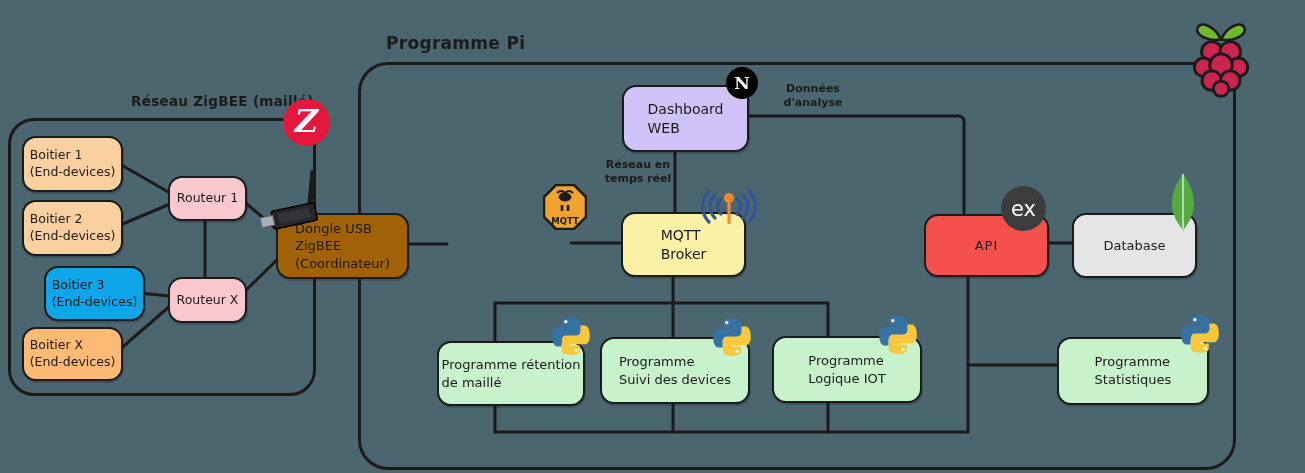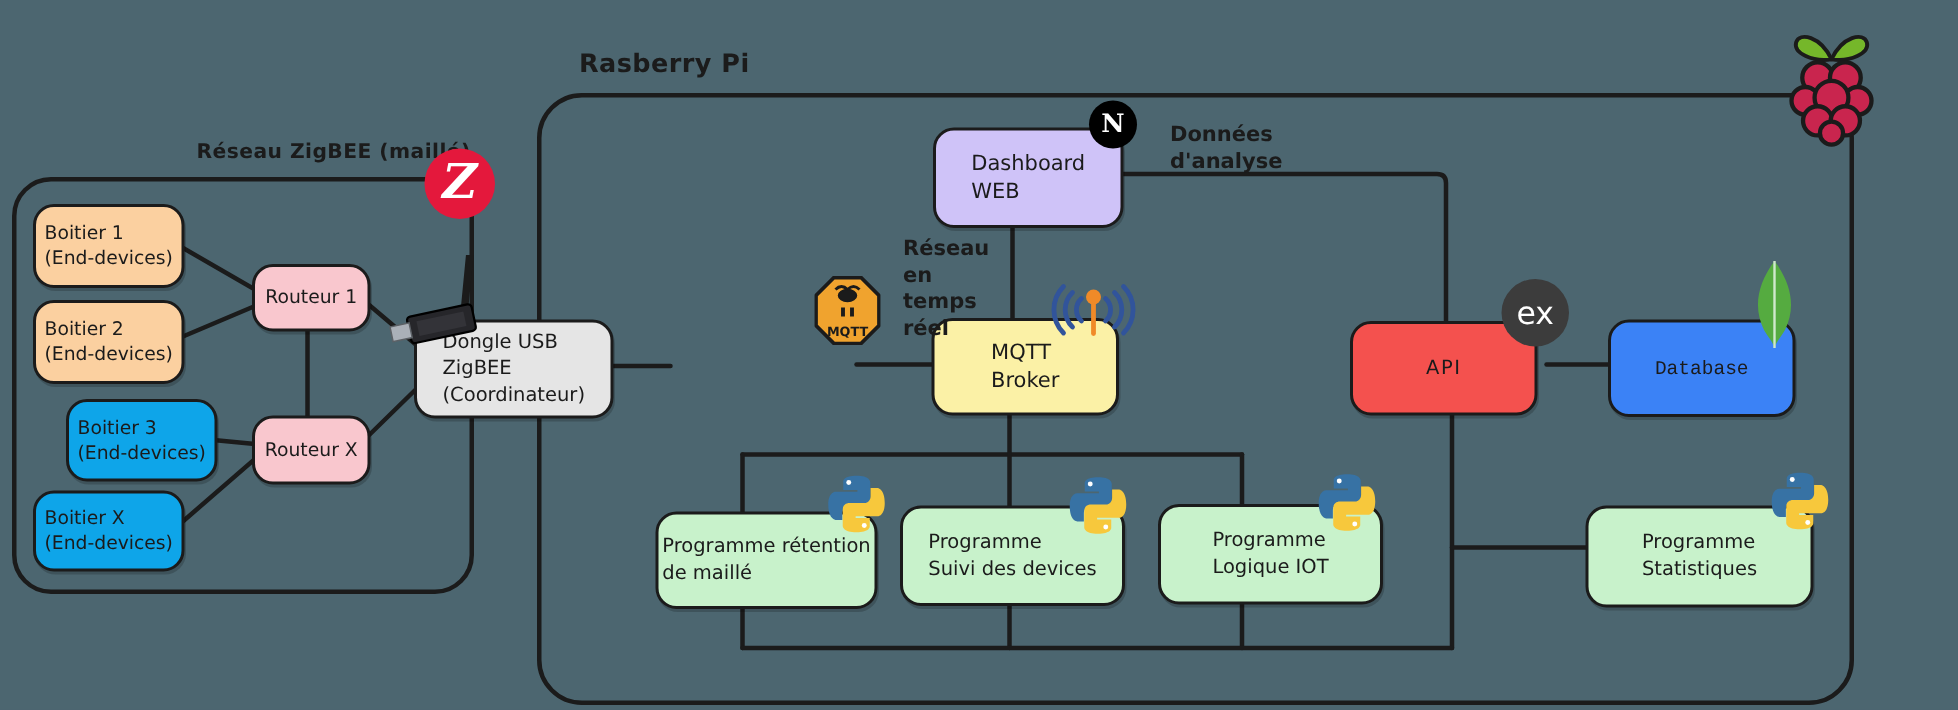--- a/index.html
+++ b/index.html
@@ -32,29 +32,29 @@
   #n-boitier1{left:22px;top:136px;width:97px;height:52px;}
   #n-boitier2{left:22px;top:200px;width:97px;height:52px;}
   #n-boitier3{left:22px;top:266px;width:97px;height:51px;}
   #n-boitierX{left:22px;top:327px;width:97px;height:50px;}
   #n-routeur1{left:168px;top:176px;width:75px;height:41px;}
   #n-routeurX{left:168px;top:277px;width:75px;height:42px;}
   #n-dongle{left:276px;top:213px;width:129px;height:62px;}
   #n-z2m{left:446px;top:213px;width:126px;height:60px;}
   #n-mqtt{left:621px;top:212px;width:121px;height:61px;}
   #n-dashboard{left:622px;top:85px;width:123px;height:63px;}
-  #n-api{left:900px;top:214px;width:121px;height:59px;letter-spacing:1px;}
+  #n-api{left:924px;top:214px;width:121px;height:59px;letter-spacing:1px;}
   #n-database{left:1072px;top:213px;width:121px;height:61px;}
   #n-prog-retention{left:437px;top:341px;width:144px;height:61px;}
   #n-prog-suivi{left:600px;top:337px;width:146px;height:63px;}
   #n-prog-logique{left:772px;top:336px;width:146px;height:63px;}
   #n-prog-stats{left:1057px;top:337px;width:148px;height:64px;}
   .edge-label{
-    position:absolute;z-index:2;font-size:14px;font-weight:700;
-    white-space:pre-line;line-height:1.25;
+    position:absolute;z-index:2;font-size:11px;font-weight:700;
+    white-space:pre-line;text-align:center;line-height:1.25;
   }
   #lbl-temps-reel{left:602px;top:158px;width:72px;}
   #lbl-analyse{left:780px;top:82px;width:66px;}
   .icon{position:absolute;z-index:3;}
   .circle-icon{
     border-radius:50%;display:flex;align-items:center;justify-content:center;
     color:#fff;font-weight:700;
   }
   #zigbee-logo{left:283px;top:99px;width:47px;height:47px;font-size:32px;
     font-family:"DejaVu Serif","Liberation Serif",serif;font-style:italic;
@@ -73,21 +73,21 @@
   #py3{left:878px;top:315px;} #py4{left:1180px;top:314px;}
 </style>
 </head>
 <body>
 
 <div id="canvas">
 
   <div class="container-frame" id="zigbee-frame"></div>
   <div class="container-frame" id="rpi-frame"></div>
   <div class="frame-label" id="zigbee-label">Réseau ZigBEE (maillé)</div>
-  <div class="frame-label" id="rpi-label">Rasberry Pi</div>
+  <div class="frame-label" id="rpi-label">Programme Pi</div>
 
   <svg id="edges" width="1305" height="473">
     <g stroke="#1b1b1b" stroke-width="3" fill="none" stroke-linecap="round" stroke-linejoin="round">
       <line x1="118" y1="163" x2="170" y2="193"></line>
       <line x1="118" y1="226" x2="170" y2="204"></line>
       <line x1="118" y1="291" x2="170" y2="296"></line>
       <line x1="118" y1="351" x2="170" y2="306"></line>
       <line x1="205" y1="217" x2="205" y2="278"></line>
       <line x1="241" y1="199" x2="287" y2="238"></line>
       <line x1="241" y1="295" x2="287" y2="250"></line>
@@ -105,33 +105,33 @@
       <line x1="968" y1="365" x2="1058" y2="365"></line>
     </g>
   </svg>
 
   <div class="node fs12" id="n-boitier1" style="background: rgb(251, 208, 160);">Boitier 1
 (End-devices)</div>
   <div class="node fs12" id="n-boitier2" style="background: rgb(251, 208, 160);">Boitier 2
 (End-devices)</div>
   <div class="node fs12" id="n-boitier3" style="background: #0ea5e9; margin-left: 22px;">Boitier 3
 (End-devices)</div>
-  <div class="node fs12" id="n-boitierX" style="background: #0ea5e9;">Boitier X
+  <div class="node fs12" id="n-boitierX" style="background: #fdba74;">Boitier X
 (End-devices)</div>
   <div class="node fs12" id="n-routeur1" style="background: rgb(249, 199, 206);">Routeur 1</div>
   <div class="node fs12" id="n-routeurX" style="background: rgb(249, 199, 206);">Routeur X</div>
-  <div class="node fs13" id="n-dongle" style="background: #e5e5e5;">Dongle USB
+  <div class="node fs13" id="n-dongle" style="background: #a16207;">Dongle USB
 ZigBEE
 (Coordinateur)</div>
   <div class="node fs14" id="n-mqtt" style="background: rgb(251, 241, 166);">MQTT
 Broker</div>
   <div class="node fs14" id="n-dashboard" style="background: rgb(207, 195, 248);">Dashboard
 WEB</div>
   <div class="node fs13" id="n-api" style="background: rgb(244, 81, 78);">API</div>
-  <div class="node fs13" id="n-database" style="background: #3b82f6; font-family: Liberation Mono, monospace;">Database</div>
+  <div class="node fs13" id="n-database" style="background: #e5e5e5;">Database</div>
   <div class="node fs13" id="n-prog-retention" style="background: rgb(200, 242, 203);">Programme rétention
 de maillé</div>
   <div class="node fs13" id="n-prog-suivi" style="background: rgb(200, 242, 203);">Programme
 Suivi des devices</div>
   <div class="node fs13" id="n-prog-logique" style="background: rgb(200, 242, 203);">Programme
 Logique IOT</div>
   <div class="node fs13" id="n-prog-stats" style="background: rgb(200, 242, 203);">Programme
 Statistiques</div>
 
   <div class="edge-label" id="lbl-temps-reel">Réseau en

